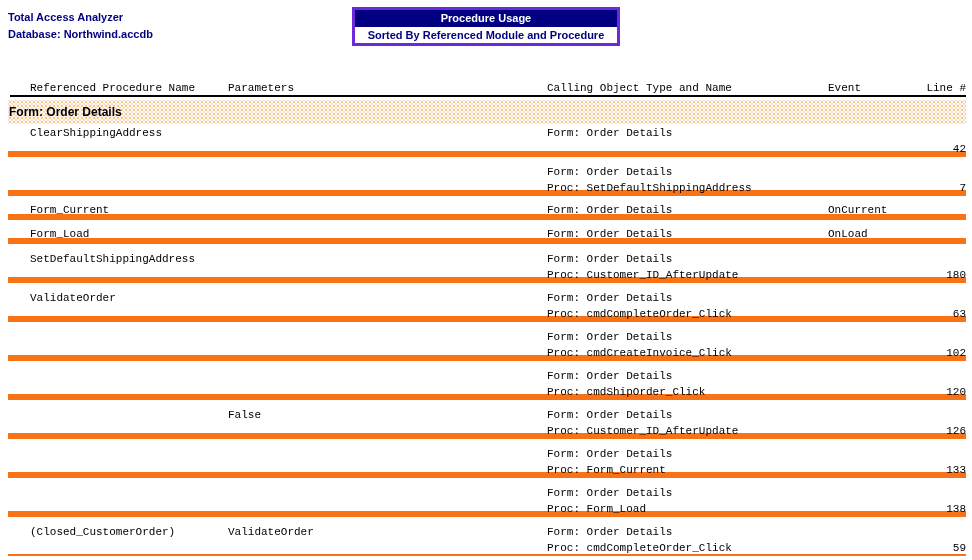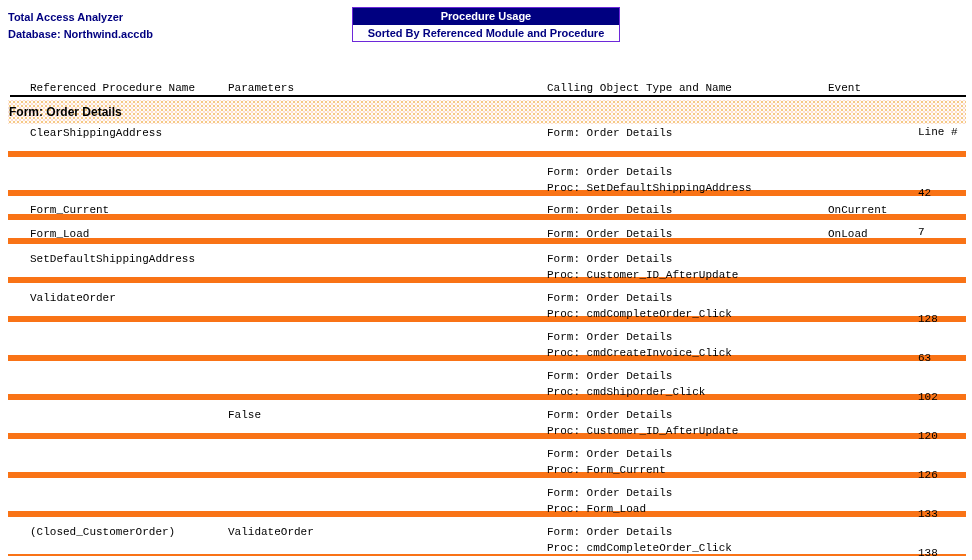--- a/index.html
+++ b/index.html
@@ -11,40 +11,40 @@
     font-size:11px; color:#000;
     overflow:hidden;
   }
   
   .app-title {
     position:absolute; left:8px; top:9px;
     color:#000080; font-weight:bold; line-height:17px;
   }
   .title-box {
     position:absolute; left:352px; top:7px; width:268px;
-    border:1px solid #6d28d9; text-align:center; font-weight:bold;
+    border:3px solid #6d28d9; text-align:center; font-weight:bold;
   }
   .title-bar  { background:#000080; color:#fff; height:17px; line-height:17px; }
   .subtitle-bar { background:#fff; color:#000080; height:16px; line-height:16px; }
 
   
   .section-label {
     position:absolute; left:8px; top:67px;
     font-weight:bold; line-height:13px; white-space:pre-wrap;margin-top:41px;
   }
   .grid-cols {
     display:grid;
     grid-template-columns:22px 198px 319px 281px 90px 1fr;
     font-family:Liberation Mono, monospace;
   }
   .col-headers {
     position:absolute; left:8px; top:81px; width:958px;
     line-height:14px;
   }
-  .cell-line { text-align:left;margin-top:44px; }
+  .cell-line { text-align:right; }
   .double-rule {
     position:absolute; left:10px; top:95px; width:956px;
     height:1px; border-top:1px solid #000; border-bottom:1px solid #000;
   }
   
   .group-band {
     position:absolute; left:8px; top:100px; width:958px; height:24px;
     line-height:24px; font-weight:bold; font-size:12px; padding-left:1px;
     background-color:#FFFEF5;
     background-image:
@@ -143,21 +143,21 @@
 
   <div class="row grid-cols">
     <span></span>
     <span>SetDefaultShippingAddress</span>
     <span></span>
     <span class="cell-calling">
       <span>Form: Order Details</span>
       <span>Proc: Customer_ID_AfterUpdate</span>
     </span>
     <span></span>
-    <span class="cell-line">128</span>
+    <span class="cell-line">180</span>
   </div>
 
   <div class="row grid-cols">
     <span></span>
     <span>ValidateOrder</span>
     <span></span>
     <span class="cell-calling">
       <span>Form: Order Details</span>
       <span>Proc: cmdCompleteOrder_Click</span>
     </span>

